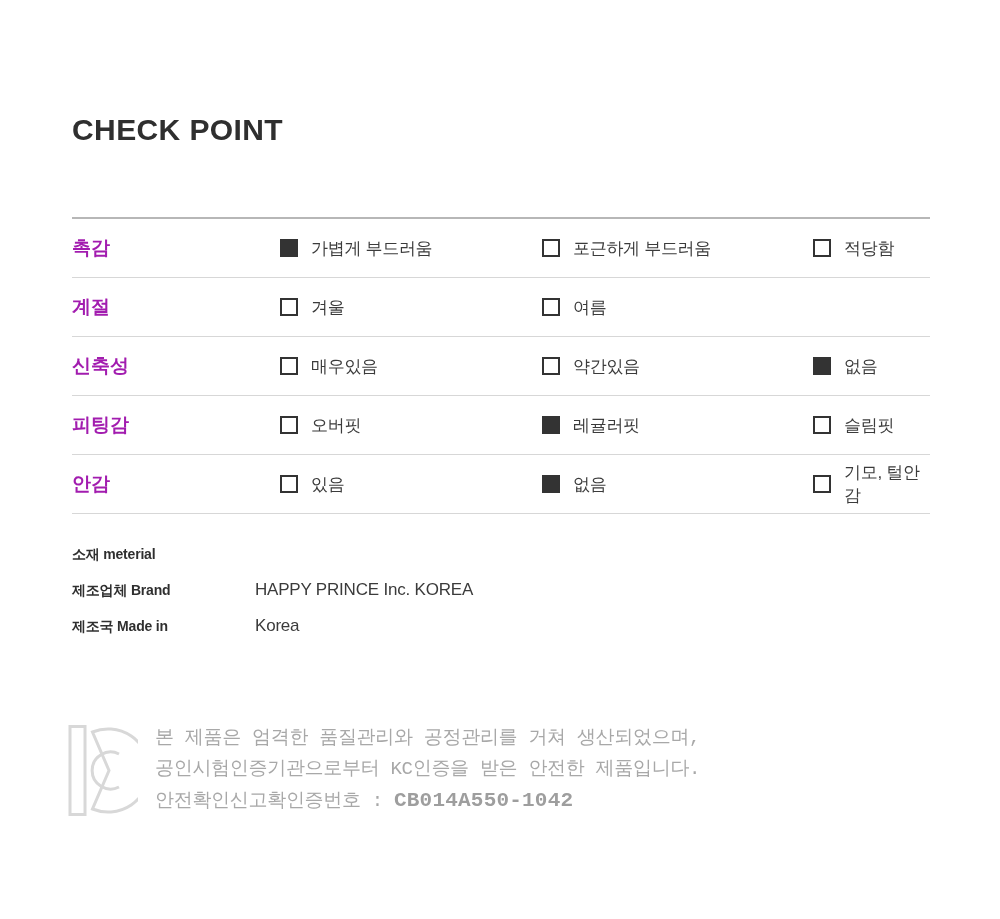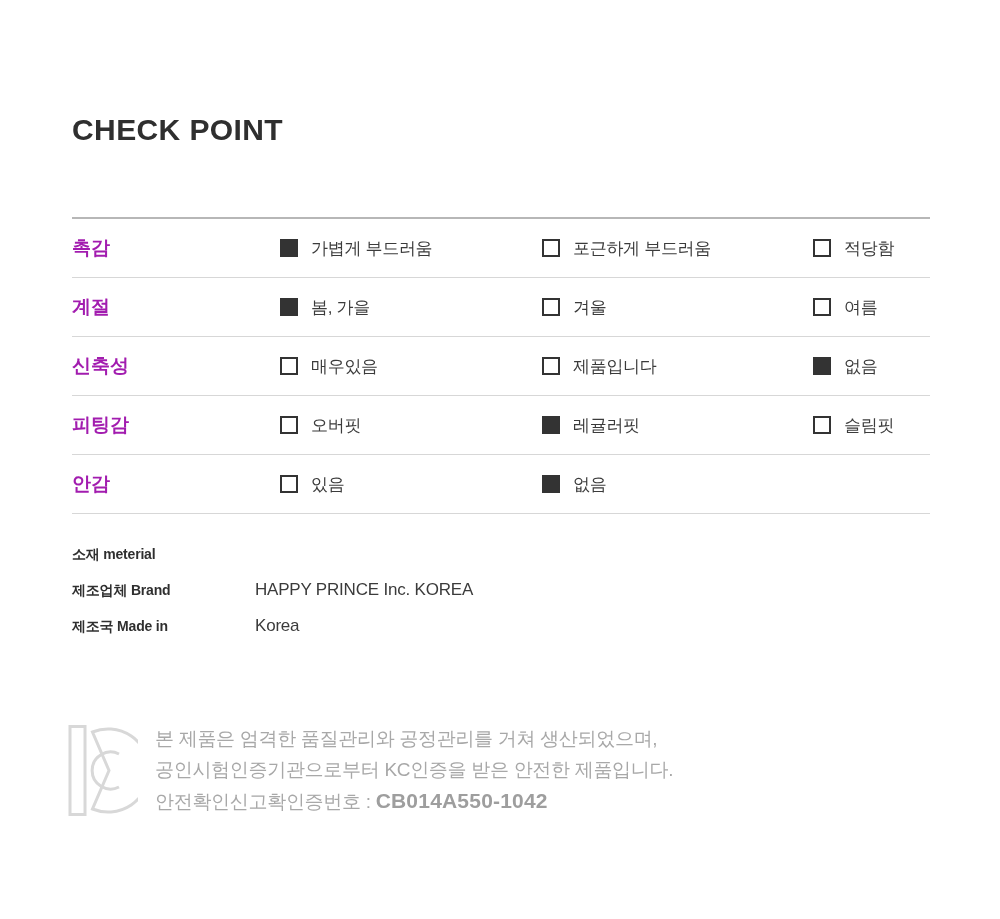--- a/index.html
+++ b/index.html
@@ -88,20 +88,21 @@
     display: flex;
     align-items: flex-start;
   }
   .kc-logo { width: 70px; height: 95px; flex: 0 0 auto; }
   .cert-text {
     margin-left: 17px;
     font-size: 19px;
     line-height: 31px;
     color: #a8a8a8;
     letter-spacing: -0.3px;
+    font-family: Liberation Mono, monospace;
   }
   .cert-number {
     font-weight: 700;
     font-size: 21px;
     color: #9e9e9e;
     letter-spacing: 0.2px;
   }
 </style>
 </head>
 <body>
@@ -124,42 +125,38 @@
       </div>
       <div class="check-option">
         <span class="checkbox"></span>
         <span>적당함</span>
       </div>
     </div>
 
     <div class="check-row">
       <div class="check-row-label">계절</div>
       <div class="check-option">
-        <span class="checkbox filled"></span>
-        <span>봄, 가을</span>
-      </div>
-      <div class="check-option">
         <span class="checkbox"></span>
         <span>겨울</span>
       </div>
       <div class="check-option">
         <span class="checkbox"></span>
         <span>여름</span>
       </div>
     </div>
 
     <div class="check-row">
       <div class="check-row-label">신축성</div>
       <div class="check-option">
         <span class="checkbox"></span>
         <span>매우있음</span>
       </div>
       <div class="check-option">
         <span class="checkbox"></span>
-        <span>제품입니다</span>
+        <span>약간있음</span>
       </div>
       <div class="check-option">
         <span class="checkbox filled"></span>
         <span>없음</span>
       </div>
     </div>
 
     <div class="check-row">
       <div class="check-row-label">피팅감</div>
       <div class="check-option">
@@ -178,20 +175,24 @@
 
     <div class="check-row">
       <div class="check-row-label">안감</div>
       <div class="check-option">
         <span class="checkbox"></span>
         <span>있음</span>
       </div>
       <div class="check-option">
         <span class="checkbox filled"></span>
         <span>없음</span>
+      </div>
+      <div class="check-option">
+        <span class="checkbox"></span>
+        <span>기모, 털안감</span>
       </div>
     </div>
 
   </div>
 
   <div class="product-info">
     <div class="info-row">
       <div class="info-label">소재 meterial</div>
     </div>
     <div class="info-row">

